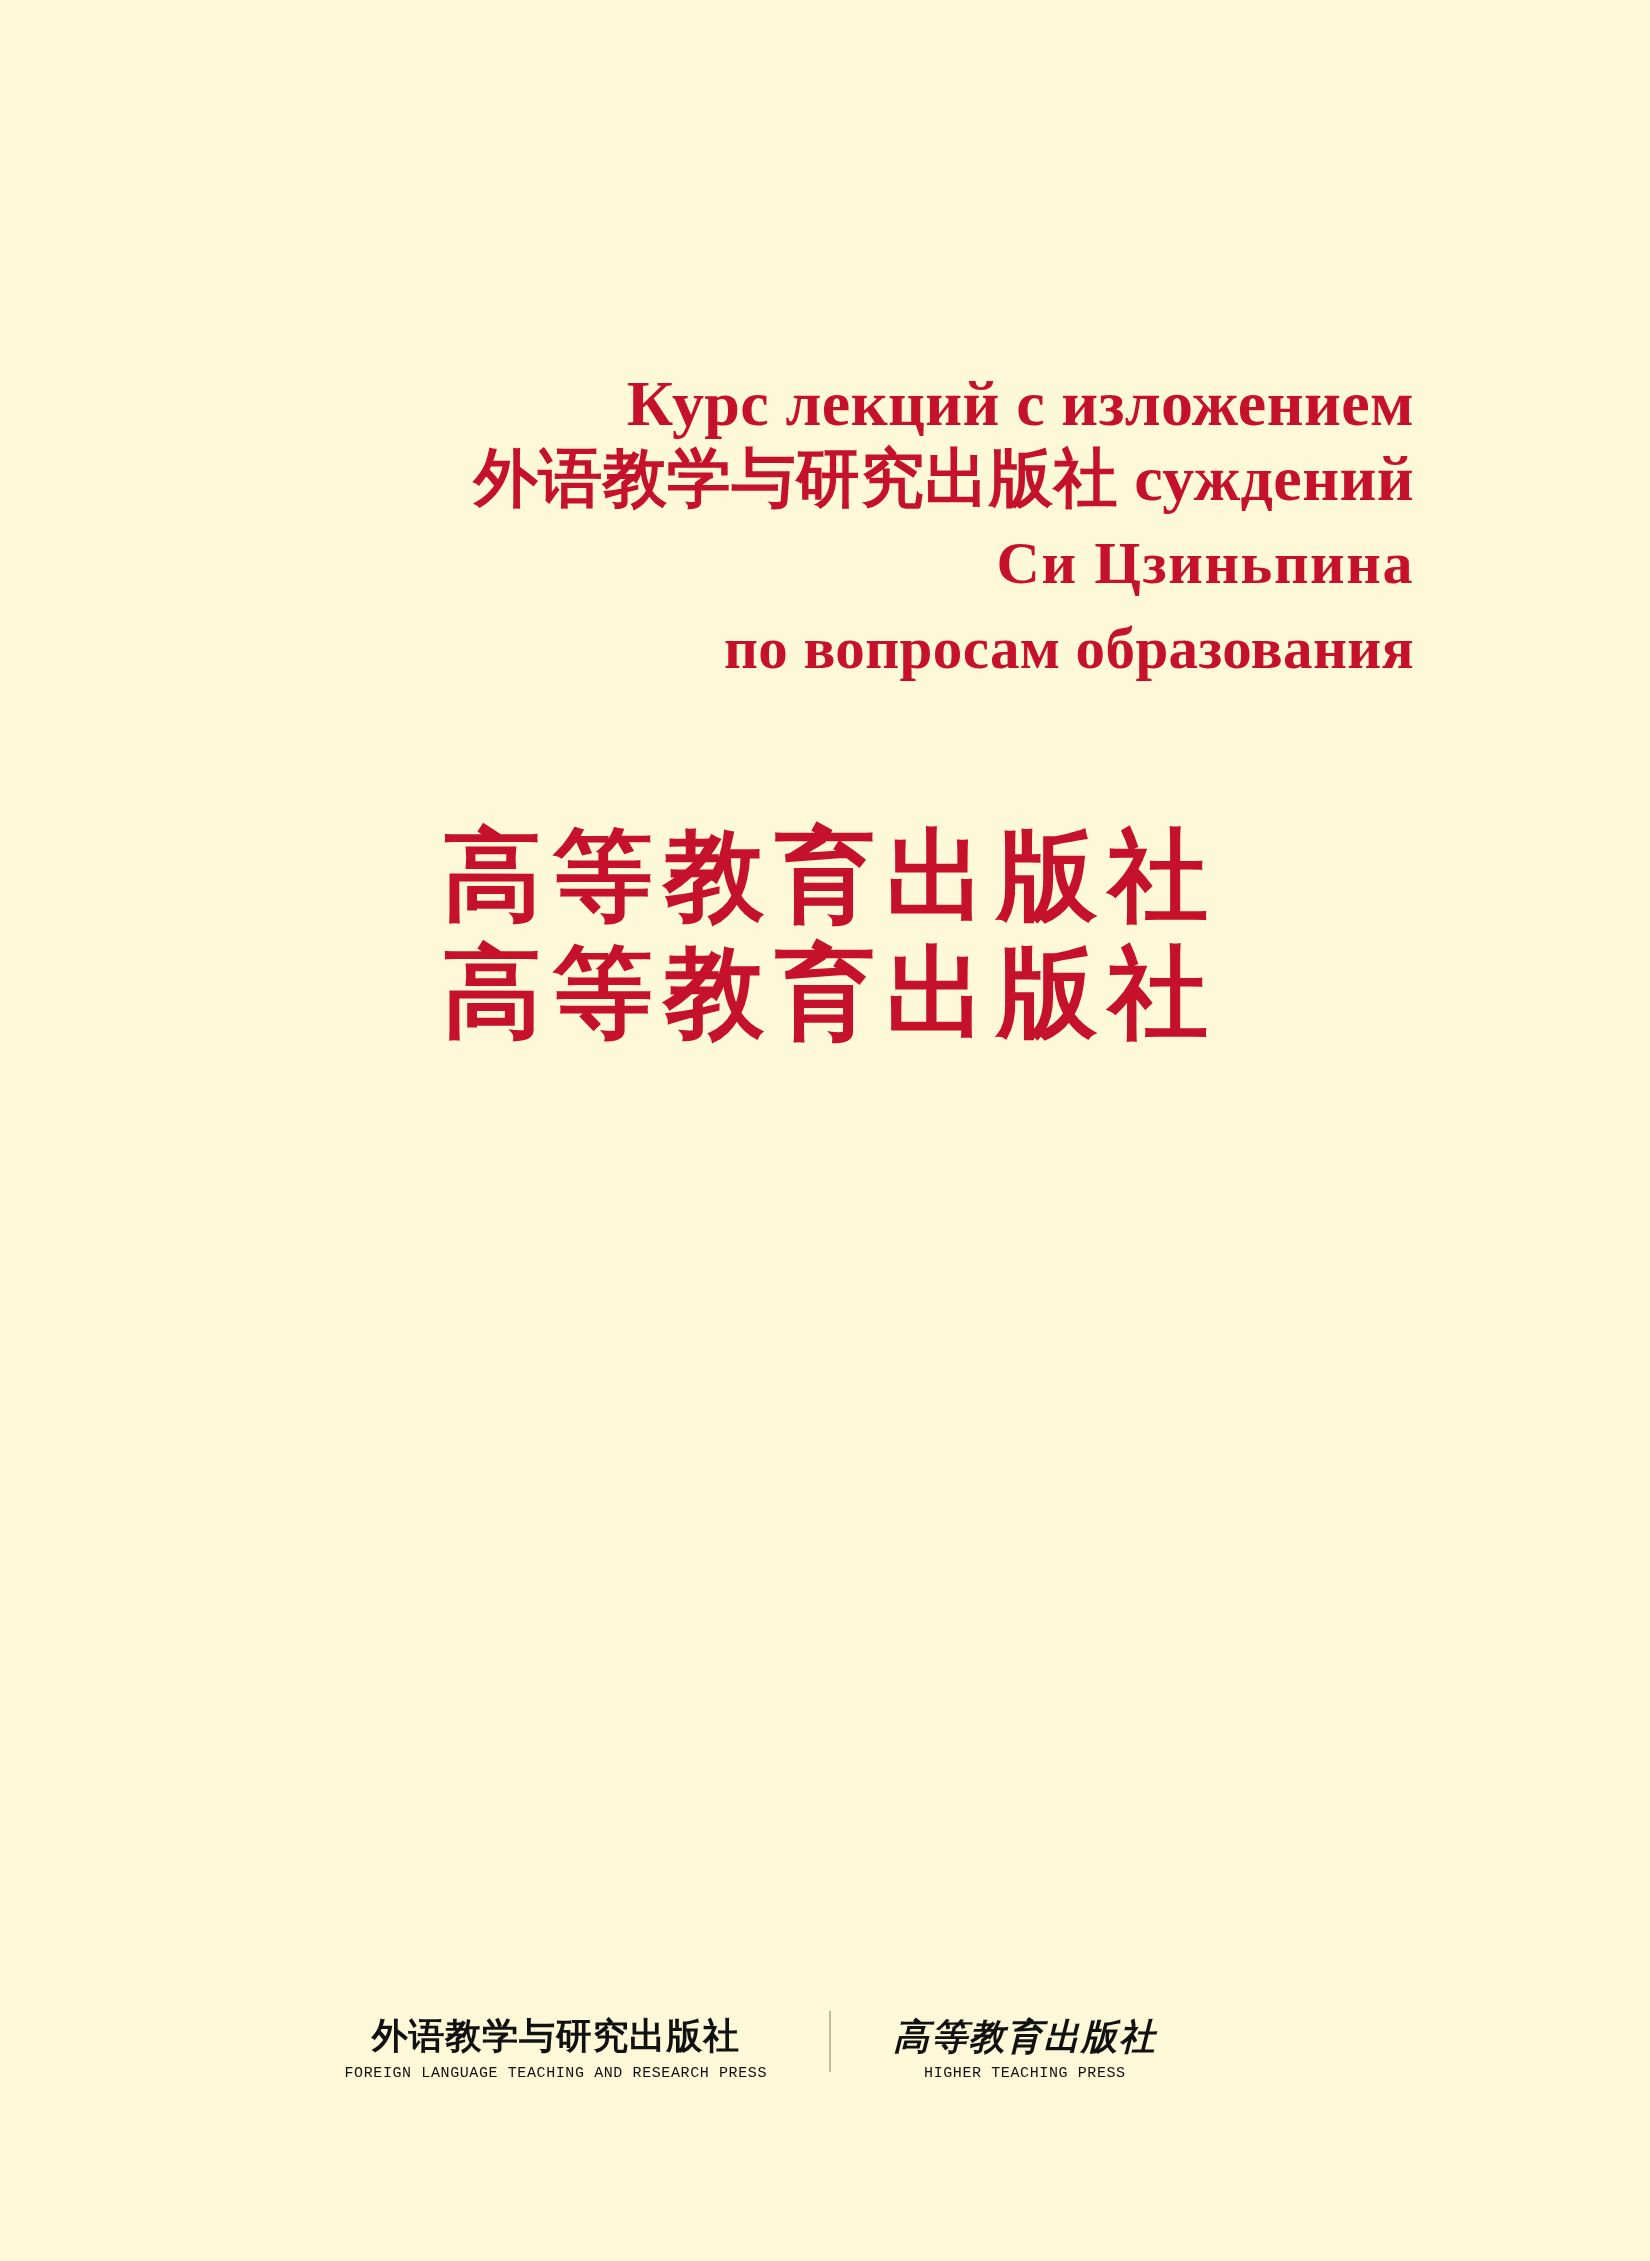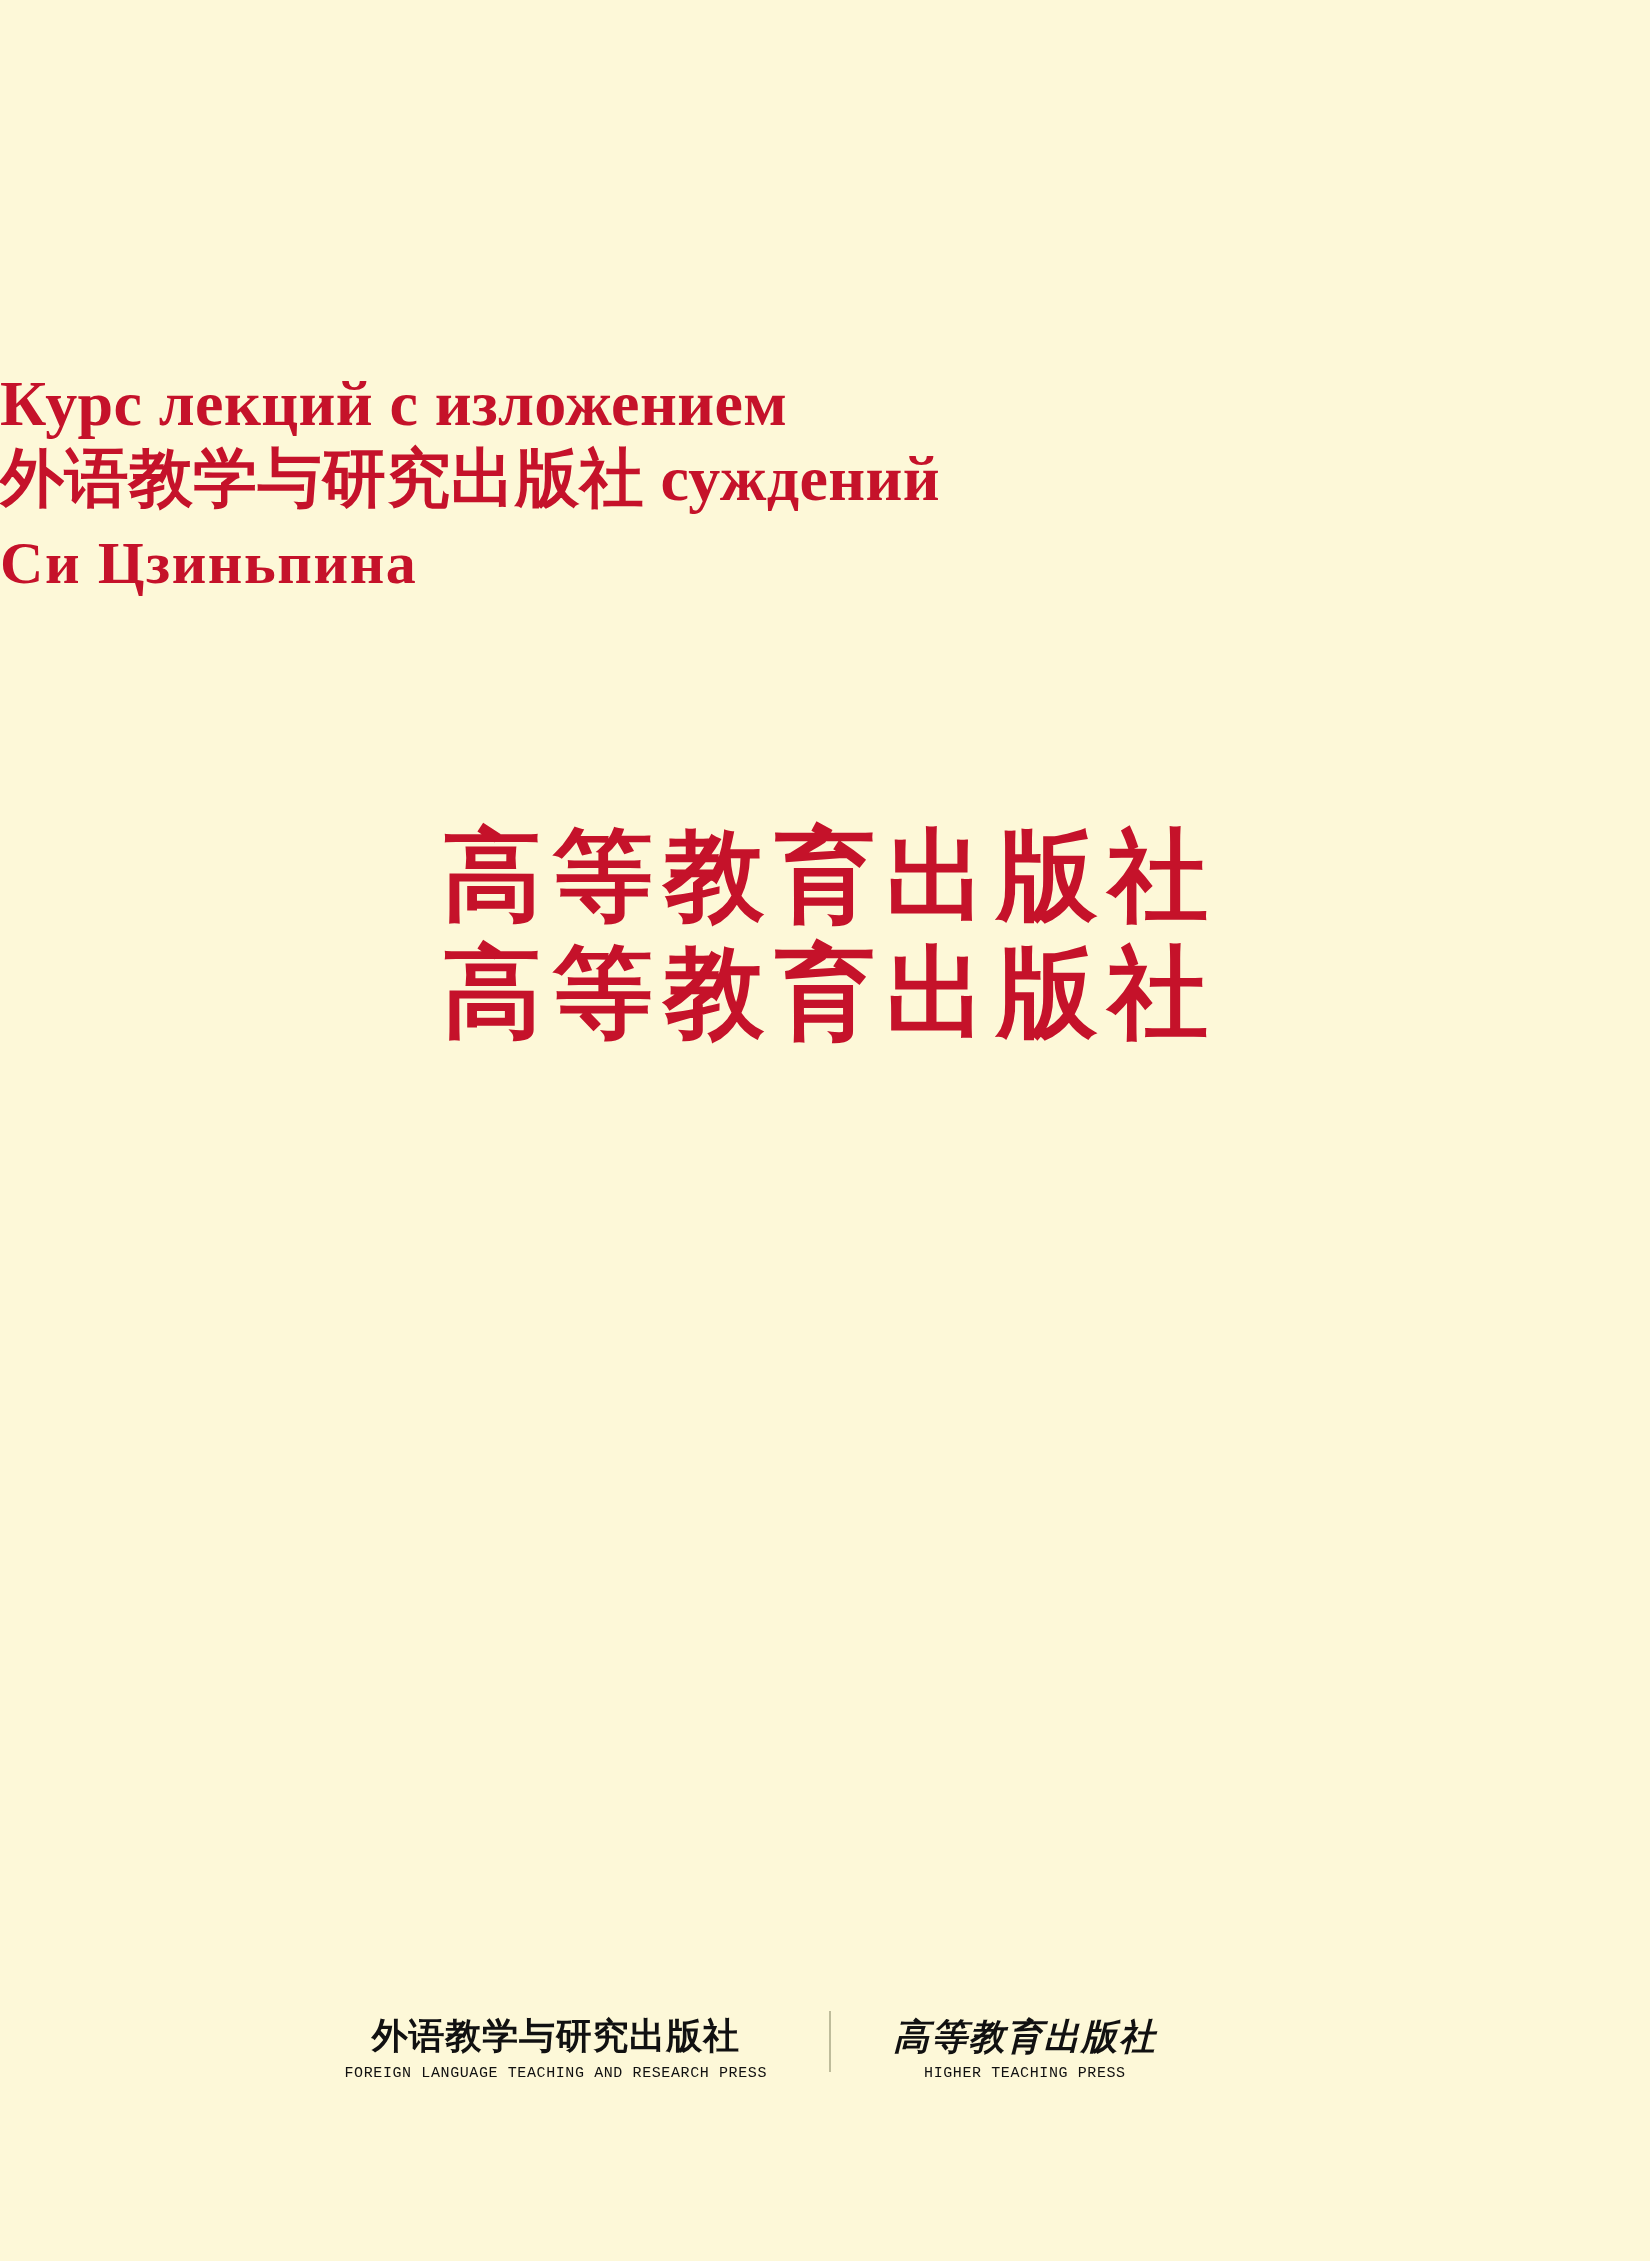--- a/index.html
+++ b/index.html
@@ -21,21 +21,21 @@
     background: #fdf8d8;
     box-sizing: border-box;
   }
 
   
   .title-block {
     position: absolute;
     top: 366px;
     left: 0;
     width: 1414px;
-    text-align: left;
+    text-align: right;
   }
   .ru-title {
     color: #c5122a;
     font-family: "Liberation Serif", serif;
     font-weight: bold;
     letter-spacing: 0.4px;
   }
   .ru-line-1 {
     font-size: 64px;
     line-height: 75px;
@@ -117,20 +117,21 @@
 </style>
 </head>
 <body>
 
 <div class="page">
 
   <div class="title-block">
     <div class="ru-title ru-line-1">Курс лекций с изложением</div>
     <div class="ru-title ru-line-2">外语教学与研究出版社 суждений</div>
     <div class="ru-title ru-line-3">Си Цзиньпина</div>
+    <div class="ru-title ru-line-4">по вопросам образования</div>
   </div>
 
   <div class="cn-title">
     <div class="cn-line">高等教育出版社</div>
     <div class="cn-line">高等教育出版社</div>
   </div>
 
   <div class="publishers">
     <div class="publisher">
       <div class="pub-cn">外语教学与研究出版社</div>

